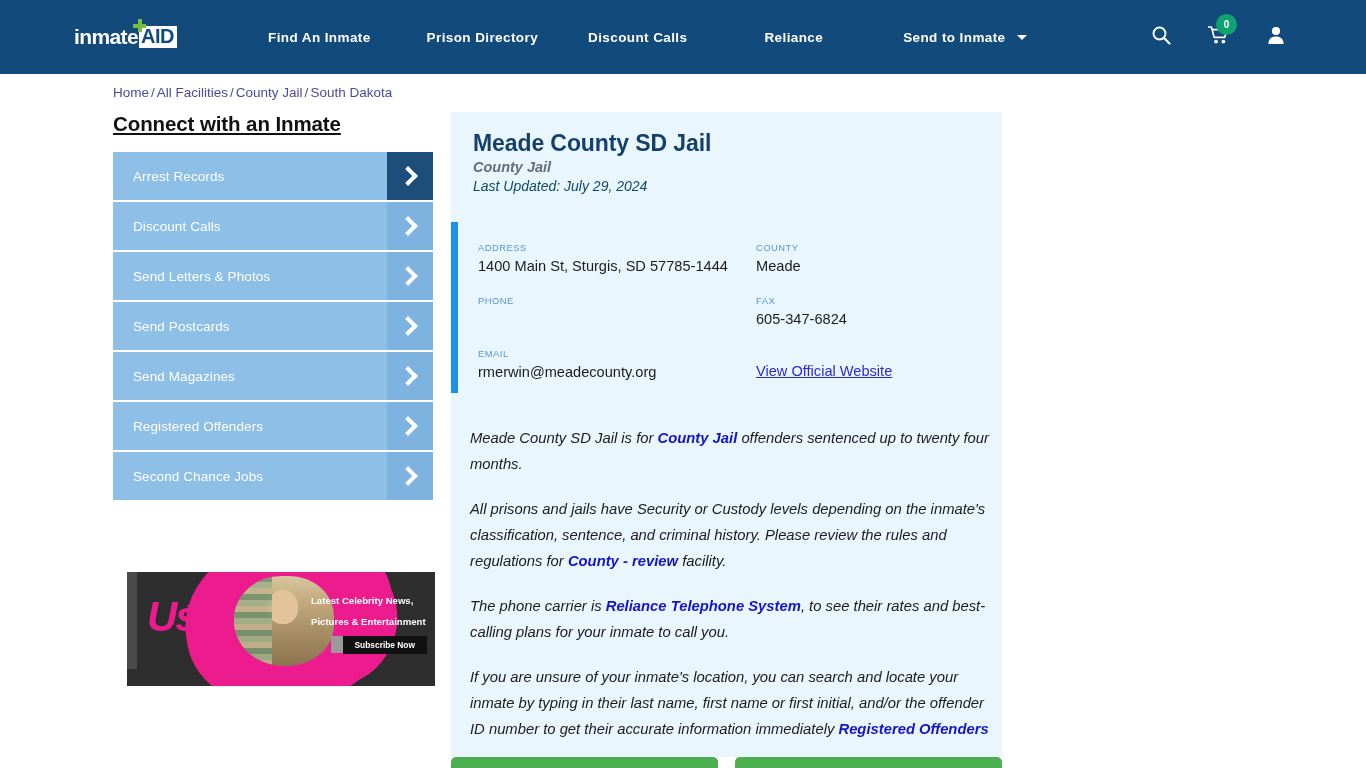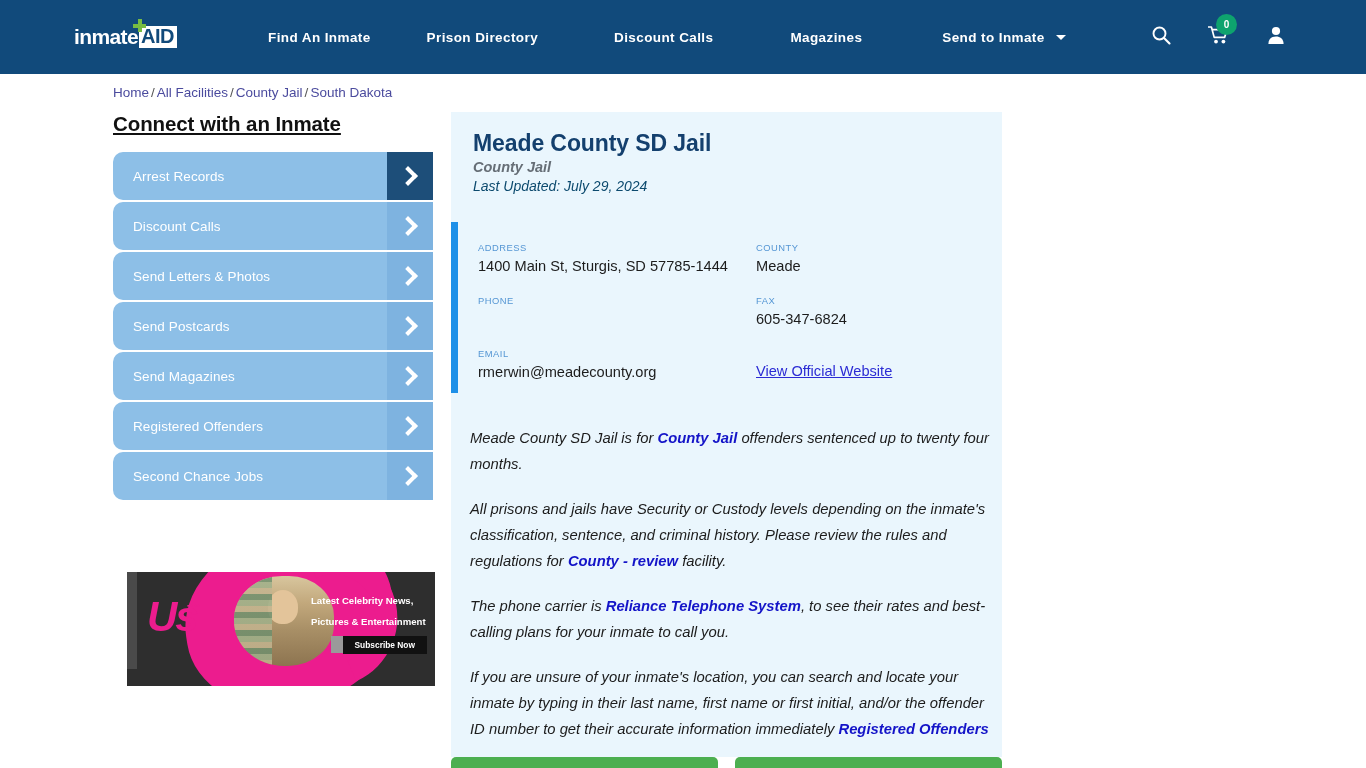--- a/index.html
+++ b/index.html
@@ -60,21 +60,21 @@
   .nav-link {
     color: #ffffff;
     font-size: 13.5px;
     font-weight: bold;
     letter-spacing: 0.4px;
     text-decoration: none;
     cursor: pointer;
     white-space: nowrap;
   }
   .nav-gap-1 { margin-right: 56px; }
-  .nav-gap-2 { margin-right: 76px; }
+  .nav-gap-2 { margin-right: 50px; }
   .nav-gap-3 { margin-right: 77px; }
   .nav-gap-4 { margin-right: 80px; }
 
   .nav-caret {
     display: inline-block;
     width: 0; height: 0;
     margin-left: 7px;
     vertical-align: 2px;
     border-left: 5px solid transparent;
     border-right: 5px solid transparent;
@@ -128,21 +128,21 @@
     margin: 0 0 16px 0;
     letter-spacing: -0.1px;
   }
   .side-btn {
     position: relative;
     width: 320px; height: 48px;
     background: #8dbfe7;
     margin-bottom: 2px;
     display: flex; align-items: center;
     cursor: pointer;
-    border-radius: 10px;
+    border-radius: 0;
   }
   .side-btn-label {
     color: #ffffff;
     font-size: 13.5px;
     padding-left: 20px;
     letter-spacing: 0.1px;
   }
   .side-btn-arrow {
     position: absolute; right: 0; top: 0;
     width: 46px; height: 48px;
@@ -369,21 +369,21 @@
     <span class="logo-aid">
       <span class="logo-cross"></span>
       <span>AID</span>
     </span>
   </div>
 
   <div class="nav-main">
     <a class="nav-link nav-gap-1">Find An Inmate</a>
     <a class="nav-link nav-gap-2">Prison Directory</a>
     <a class="nav-link nav-gap-3">Discount Calls</a>
-    <a class="nav-link nav-gap-4">Magazines</a>
+    <a class="nav-link nav-gap-4">Reliance</a>
     <a class="nav-link">
       <span>Send to Inmate</span>
       <span class="nav-caret"></span>
     </a>
   </div>
 
   <div class="header-icons">
     <a class="hdr-icon icon-search">
       <svg width="20" height="20" viewBox="0 0 20 20" aria-hidden="true">
         <circle cx="8.5" cy="8.5" r="6" fill="none" stroke="#ffffff" stroke-width="1.9"></circle>

